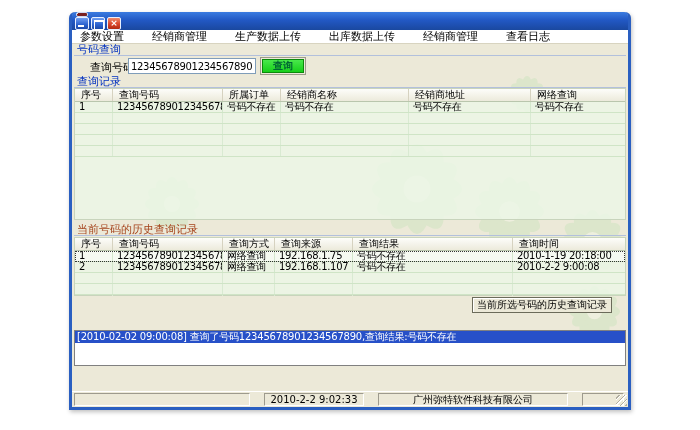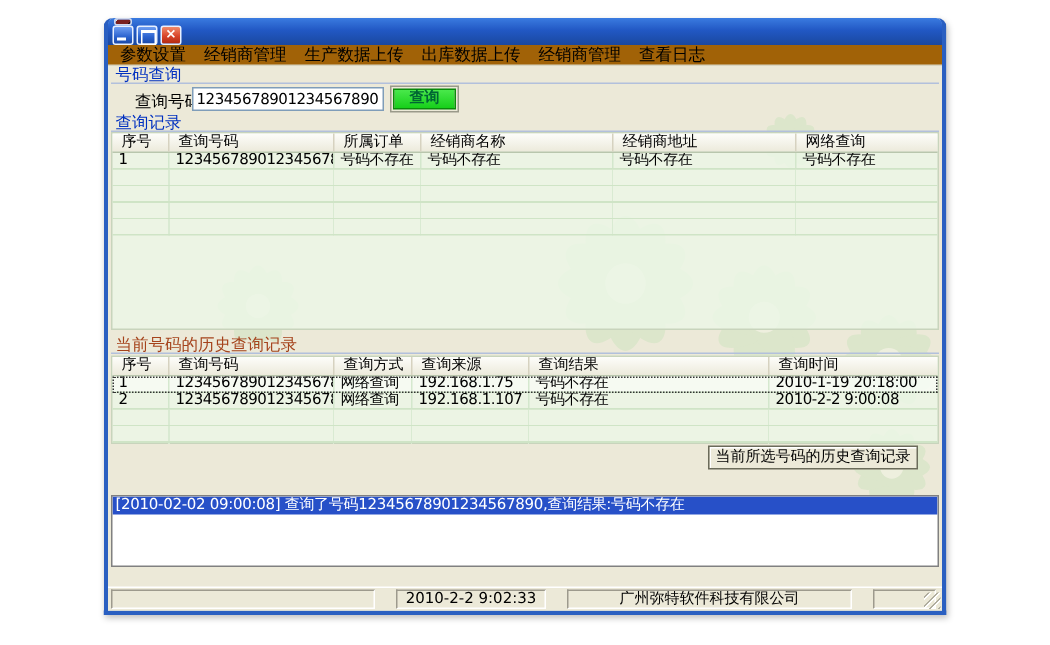--- a/index.html
+++ b/index.html
@@ -17,22 +17,22 @@
   .title-text { color:#fff; font-size:11px; font-weight:bold; line-height:18px; text-shadow:1px 1px 1px #10306e; flex:1;
     white-space:nowrap; overflow:hidden; }
   .tbtns { display:flex; gap:2px; }
   .tbtn { width:14px; height:13px; border-radius:2px; border:1px solid #e8f0ff; position:relative;
     background:linear-gradient(180deg,#6f9ef2,#2b62cf 60%,#1c4aa8); }
   .tbtn.close { background:linear-gradient(180deg,#f08a6a,#d9442a 55%,#b22a12); color:#fff; font-size:9px; line-height:11px; text-align:center; font-weight:bold; }
   .tbtn.min::after { content:""; position:absolute; left:2px; bottom:2px; width:6px; height:2px; background:#fff; }
   .tbtn.max::after { content:""; position:absolute; left:2px; top:2px; width:8px; height:7px; border:1px solid #fff; border-top-width:2px; }
 
   
-  .menubar { height:14px; background:#a16207; display:flex; align-items:center; padding-left:2px;
-    border-bottom:1px solid #d8d4c0; }
+  .menubar { height:14px; background:#ffffff; display:flex; align-items:center; padding-left:2px;
+    border-bottom:1px solid #d8d4c0;gap:16px; }
   .mitem { font-size:11px; line-height:13px; padding:0 6px; color:#000; white-space:nowrap; cursor:default; }
 
   
   .content { position:relative; height:347px; background:#ece9d8; overflow:hidden; }
   .content > .blk { position:absolute; left:2px; right:2px; z-index:1; }
 
   .sec { font-size:11px; line-height:12px; color:#0030c0; padding-left:3px; border-bottom:1px solid #b2c0dc; background:transparent; }
   .sec.red { color:#a5431c; }
 
   .qrow { display:flex; align-items:center; }
@@ -62,21 +62,21 @@
       linear-gradient(to right, transparent 0 37px,#d9ead2 37px 38px,transparent 38px 147px,#d9ead2 147px 148px,transparent 148px 205px,#d9ead2 205px 206px,transparent 206px 333px,#d9ead2 333px 334px,transparent 334px 455px,#d9ead2 455px 456px,transparent 456px); }
   .t2-grid { height:23px;
     background-image:
       repeating-linear-gradient(to bottom, transparent 0 10px, #cfe4c6 10px 11px),
       linear-gradient(to right, transparent 0 37px,#d9ead2 37px 38px,transparent 38px 147px,#d9ead2 147px 148px,transparent 148px 199px,#d9ead2 199px 200px,transparent 200px 277px,#d9ead2 277px 278px,transparent 278px 437px,#d9ead2 437px 438px,transparent 438px); }
   .t1-fill { height:63px; }
 
   .hbtn { position:absolute; right:14px; top:0; font-size:10px; line-height:12px; padding:1px 4px;
     background:#ece9d8; border:1px solid #6b6b5a; box-shadow:inset 1px 1px 0 #fff; color:#000; cursor:pointer; white-space:nowrap; }
 
-  .logbox { height:48px; background:#fff; border:1px solid #808080; overflow:hidden; }
+  .logbox { height:36px; background:#fff; border:1px solid #808080; overflow:hidden; }
   .logline { height:12px; background:#2750c8; color:#fff; font-size:10px; line-height:12px; padding-left:2px;
     white-space:nowrap; overflow:hidden; letter-spacing:-0.2px; }
 
   
   .statusbar { height:16px; background:#ece9d8; border-top:1px solid #fff; display:flex; align-items:stretch; padding:1px 2px; position:relative;gap:12px; }
   .spanel { border:1px solid; border-color:#9d9a8d #fff #fff #9d9a8d; margin-right:2px; font-size:10px; line-height:12px;
     display:flex; align-items:center; justify-content:center; color:#000; white-space:nowrap; overflow:hidden; }
   .sp1{width:176px}.sp2{width:100px}.sp3{width:190px}.sp4{flex:1}
   .grip { position:absolute; right:1px; bottom:1px; width:11px; height:11px;
     background:repeating-linear-gradient(135deg, transparent 0 2px, #b0ad9e 2px 3px, #fff 3px 4px); }

